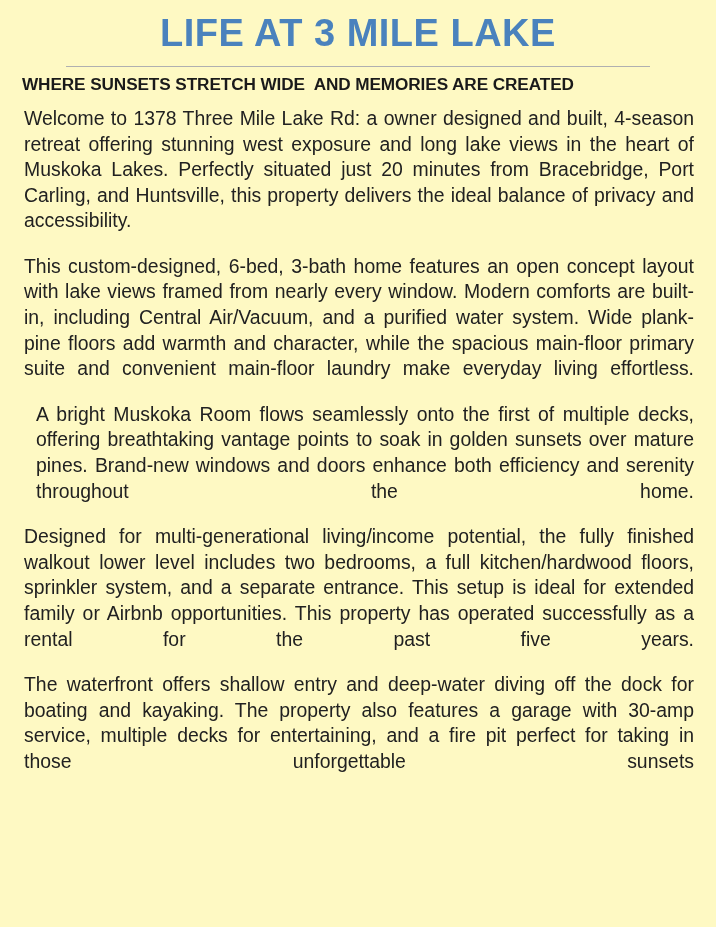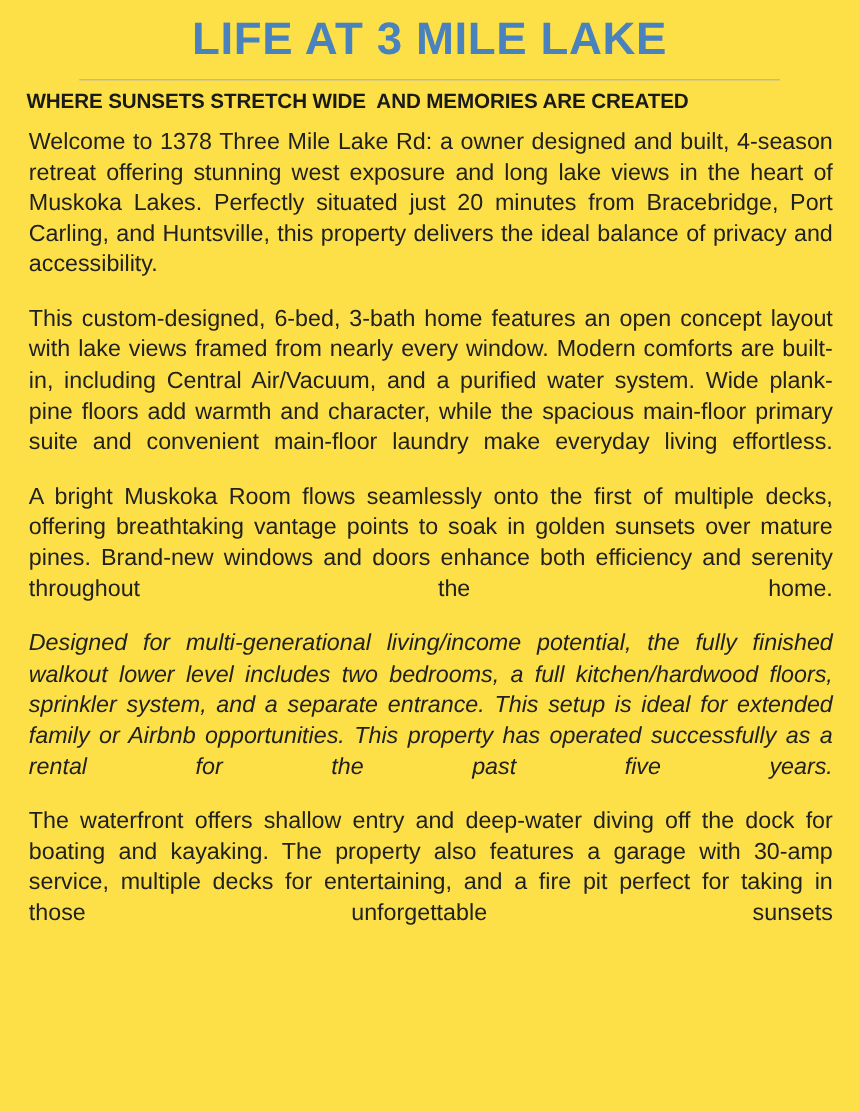--- a/index.html
+++ b/index.html
@@ -76,31 +76,31 @@
     margin: 0 0 20px 0;
     word-spacing: 0px;
   }
   .para:last-child {
     margin-bottom: 0;
   }
 </style>
 </head>
 <body style="background: rgb(255, 255, 255);">
 
-<div class="page" style="background: #fde047;">
+<div class="page" style="background: #fef9c3;">
 
   <h1 class="title" style="color: rgb(74, 130, 189);">LIFE AT 3 MILE LAKE</h1>
 
   <div class="rule-wrap">
     <div class="rule" style="background: rgb(176, 176, 176);"></div>
   </div>
 
   <h2 class="subhead" style="color: rgb(26, 26, 26);">WHERE SUNSETS STRETCH WIDE  AND MEMORIES ARE CREATED</h2>
 
   <div class="body-area">
     <p class="para" style="color: rgb(33, 33, 33);">Welcome to 1378 Three Mile Lake Rd:  a owner designed and built, 4-season retreat offering stunning west exposure and long lake views in the heart of Muskoka Lakes. Perfectly situated just 20 minutes from Bracebridge, Port Carling, and Huntsville, this property delivers the ideal balance of privacy and accessibility.</p>
     <p class="para" style="color: rgb(33, 33, 33);">This custom-designed, 6-bed, 3-bath home features an open concept layout with lake views framed from nearly every window. Modern comforts are built-in, including Central Air/Vacuum, and a purified water system. Wide plank-pine floors add warmth and character, while the spacious main-floor primary suite and convenient main-floor laundry make everyday living effortless.</p>
-    <p class="para" style="color: rgb(33, 33, 33);">A bright Muskoka Room flows seamlessly onto the first of multiple decks, offering breathtaking vantage points to soak in golden sunsets over mature pines. Brand-new windows and doors enhance both efficiency and serenity throughout the home.</p>
-    <p class="para" style="color: rgb(33, 33, 33); font-style: italic;">Designed for multi-generational living/income potential, the fully finished walkout lower level includes two bedrooms, a full kitchen/hardwood floors, sprinkler system, and a separate entrance. This setup is ideal for extended family or Airbnb opportunities. This property has operated successfully as a rental for the past five years.</p>
+    <p class="para" style="color: rgb(33, 33, 33); margin-left: 12px;">A bright Muskoka Room flows seamlessly onto the first of multiple decks, offering breathtaking vantage points to soak in golden sunsets over mature pines. Brand-new windows and doors enhance both efficiency and serenity throughout the home.</p>
+    <p class="para" style="color: rgb(33, 33, 33);">Designed for multi-generational living/income potential, the fully finished walkout lower level includes two bedrooms, a full kitchen/hardwood floors, sprinkler system, and a separate entrance. This setup is ideal for extended family or Airbnb opportunities. This property has operated successfully as a rental for the past five years.</p>
     <p class="para" style="color: rgb(33, 33, 33);">The waterfront offers shallow entry and deep-water diving off the dock for boating and kayaking. The property also features a garage with 30-amp service, multiple decks for entertaining, and a fire pit perfect for taking in those unforgettable sunsets</p>
   </div>
 
 </div>
 
 </body></html>

